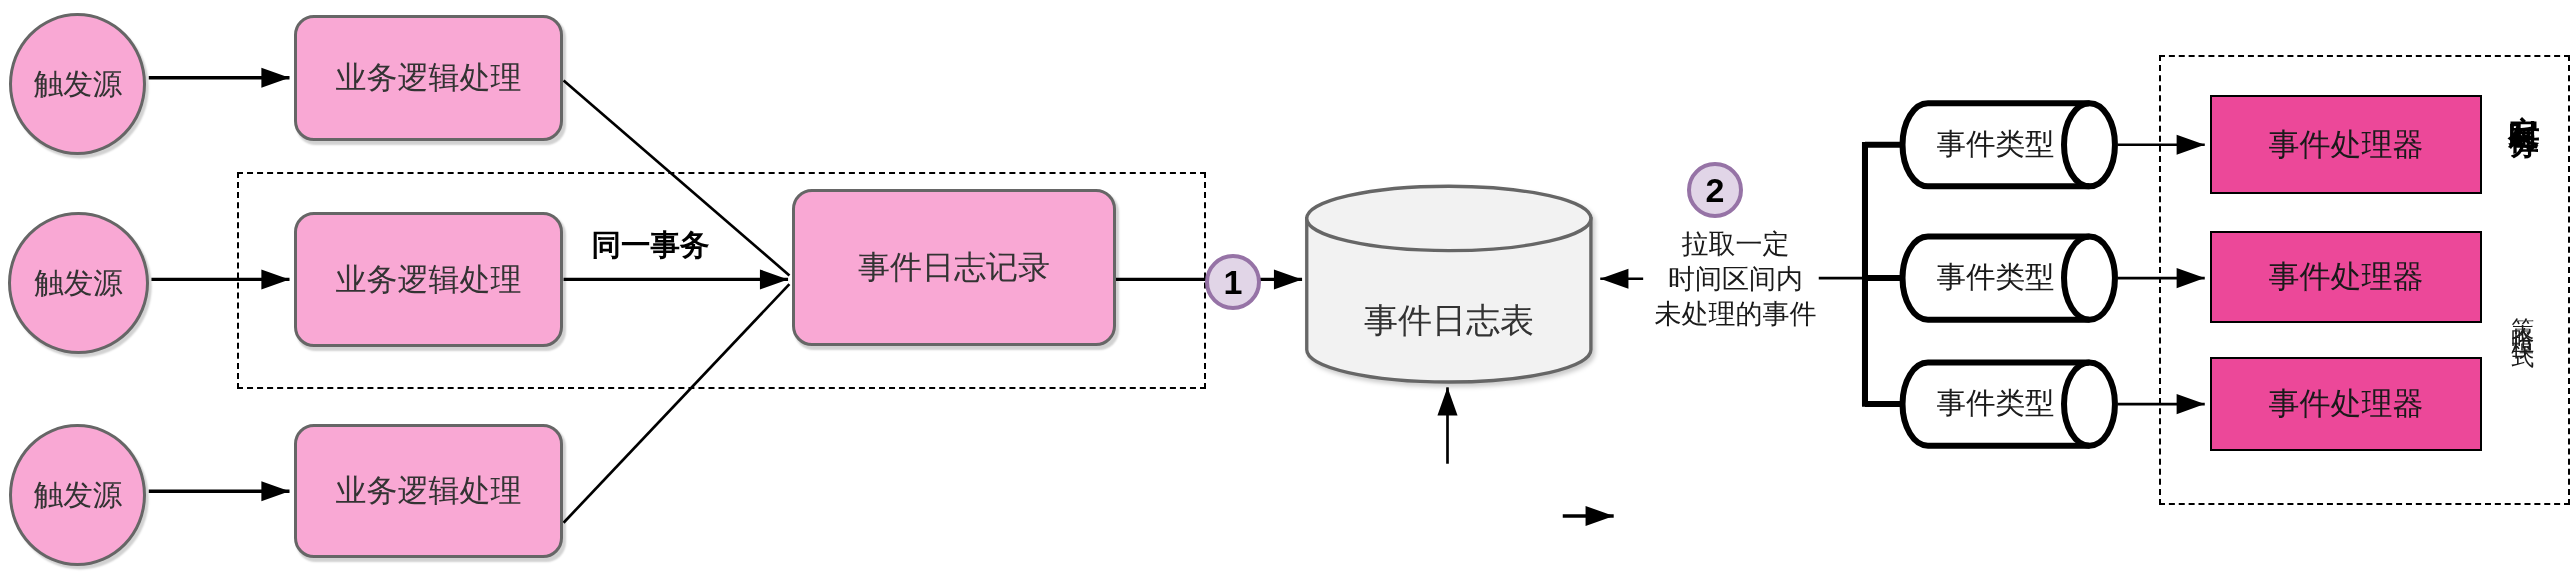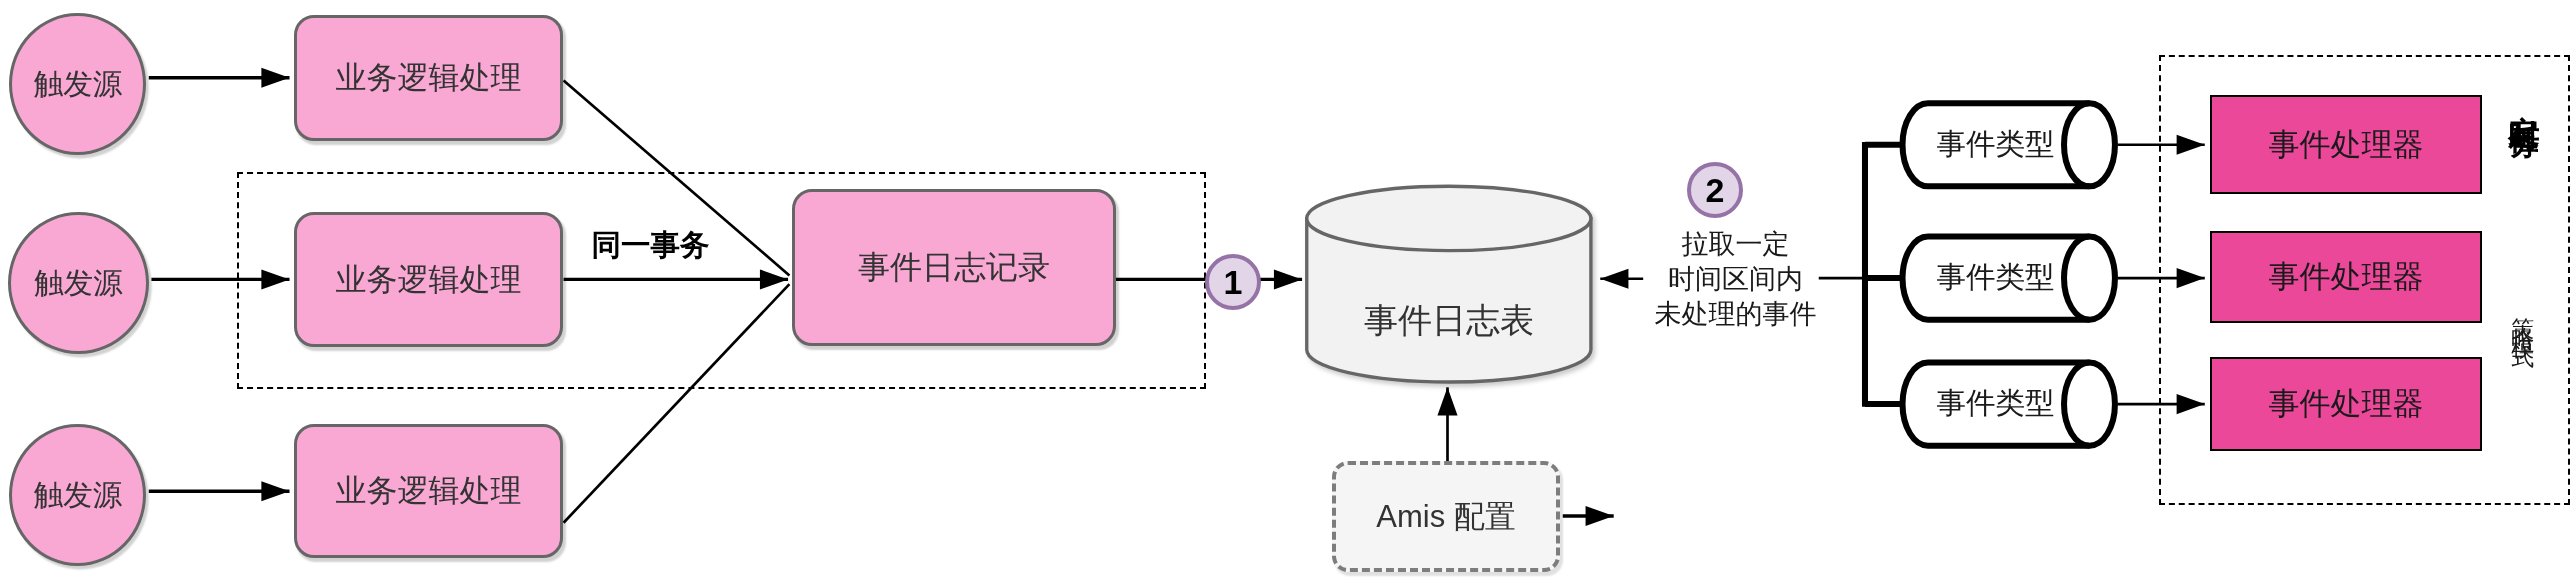--- a/index.html
+++ b/index.html
@@ -146,19 +146,16 @@
   <div class="node plain dark" style="left:2210px;top:231px;width:272px;height:92px;font-size:31px;">
     <span>事件处理器</span>
   </div>
   <div class="node plain dark" style="left:2210px;top:357px;width:272px;height:94px;font-size:31px;">
     <span>事件处理器</span>
   </div>
 
   <div class="label vtext bold" style="left:2504px;top:91px;width:39px;height:147px;font-size:31px;letter-spacing:4px;">定时任务</div>
   <div class="label vtext dark" style="left:2509px;top:299px;width:29.5px;height:134px;font-size:23px;letter-spacing:9.4px;">策略模式</div>
 
-  <div class="node amis" style="left:1332px;top:461px;width:228px;height:111px;font-size:31px;">
-    <span>Amis 配置</span>
-  </div>
 
 
 </div>
 
 
 </body></html>

